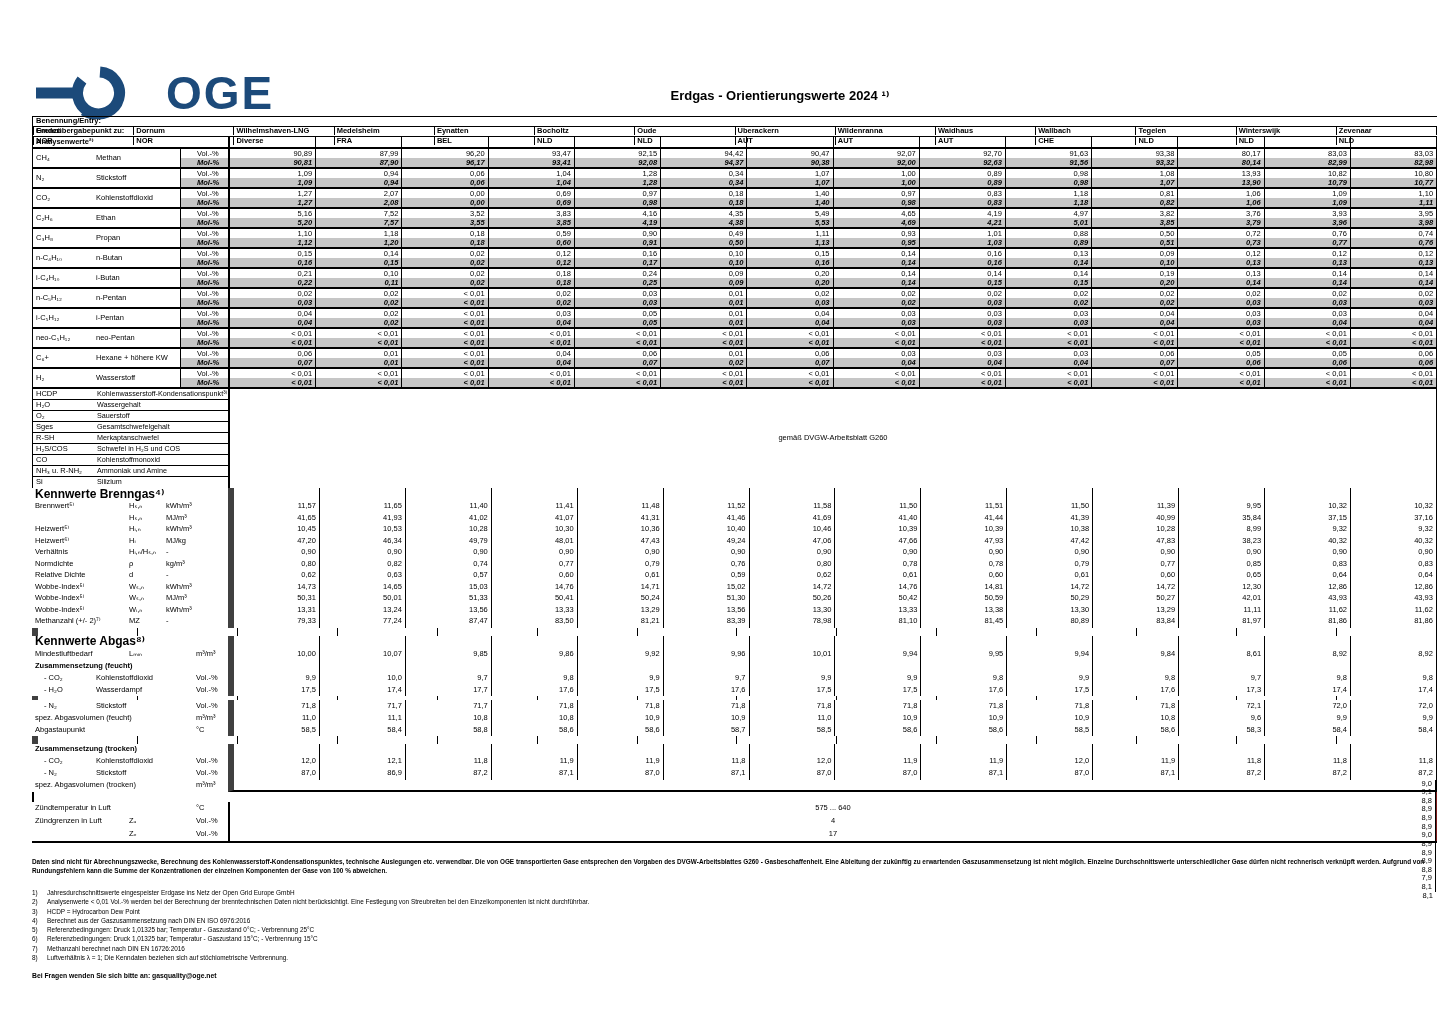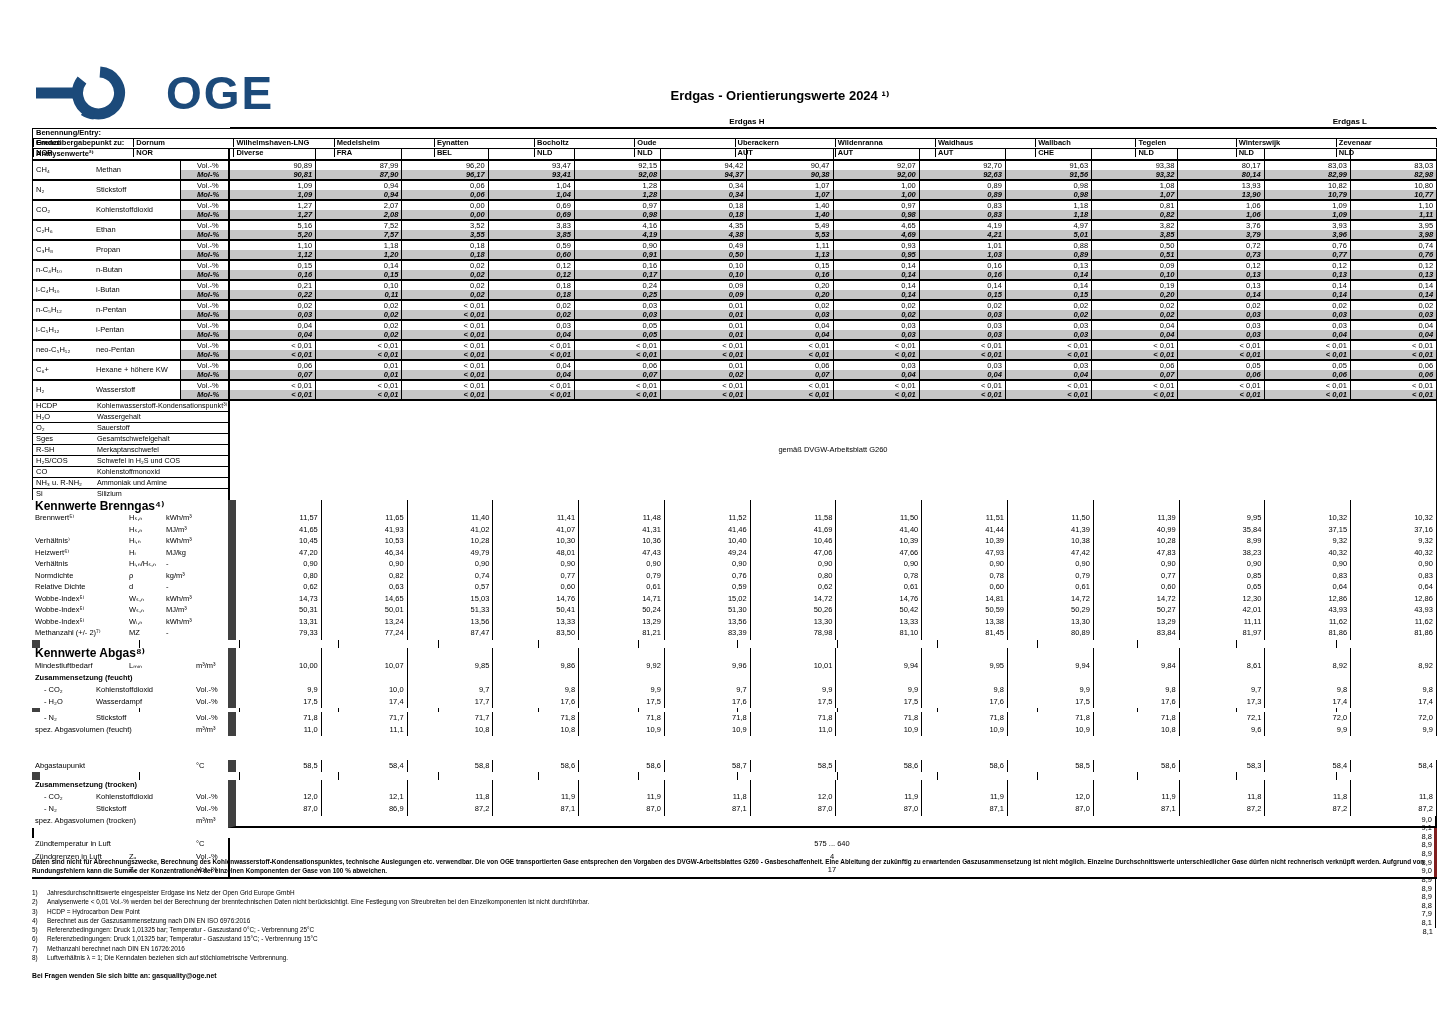--- a/index.html
+++ b/index.html
@@ -52,25 +52,25 @@
            display:flex; align-items:center; justify-content:center; }
 
   .frow { display:flex; height:11.5px; }
   .sechead { height:13px; }
   .sechead .flw { font-weight:bold; font-size:12px; }
   .flw { width:196px; flex:none; padding-left:3px; display:flex; align-items:center; white-space:nowrap; }
   .fl, .fs, .fu { display:flex; align-items:center; white-space:nowrap; flex:none; }
   .fl { padding-left:3px; }
   .fl.indent { padding-left:12px; }
   .fuA { padding-left:16px; }
-  .fvals { flex:1; display:flex; border-left:8px solid #404040; border-right:1px solid #000; }
+  .fvals { flex:1; display:flex; border-left:6px solid #404040; border-right:1px solid #000; }
   .fv { flex:1; border-right:1px solid #000; display:flex; align-items:center; justify-content:flex-end; padding-right:3px; white-space:nowrap; }
   .fv:last-child { border-right:none; }
   .endb .fvals { border-bottom:2px solid #000;flex-direction:column; }
-  .fspan { flex:1; border-left:2px solid #000; border-right:3px solid #7f1d1d;
+  .fspan { flex:1; border-left:2px solid #000; border-right:1px solid #7f1d1d;
            display:flex; align-items:center; justify-content:center; }
   .srow { height:13px; }
   .botrule { height:2px; background:#000; }
 
   .disclaimer { position:absolute; left:32px; top:858px; width:1405px; font-size:6.4px;
                 font-weight:bold; line-height:1.4; }
   .footnotes { position:absolute; left:32px; top:888px; font-size:6.4px; line-height:1.45; }
   .fnrow { display:flex; }
   .fnnum { width:15px; flex:none; }
   .contact { position:absolute; left:32px; top:972px; font-size:6.8px; font-weight:bold; }
@@ -85,27 +85,20 @@
       <path d="M 64 6 A 21 21 0 1 1 46 14" fill="none" stroke="currentColor" stroke-width="11"></path>
       <path d="M 48 44.5 A 21 21 0 0 0 58 48" fill="none" stroke="currentColor" stroke-width="11"></path>
       <rect x="0" y="21.5" width="44" height="11" fill="currentColor"></rect>
     </svg>
     <div class="wordmark">OGE</div>
   </div>
 
   <div class="title"><span>Erdgas - Orientierungswerte 2024</span> <span>¹⁾</span></div>
 
   <div class="tbl">
-    <div class="grow">
-      <div class="lblk"></div>
-      <div class="gcells">
-          <div class="gcell" style="flex: 12 1 0%;">Erdgas H</div>
-          <div class="gcell" style="flex: 2 1 0%;">Erdgas L</div>
-        </div>
-    </div>
     <div class="hrow">
       <div class="lblk">Benennung/Entry:</div>
       <div class="hcells">
           <div class="hcell">Emden</div>
           <div class="hcell">Dornum</div>
           <div class="hcell">Wilhelmshaven-LNG</div>
           <div class="hcell">Medelsheim</div>
           <div class="hcell">Eynatten</div>
           <div class="hcell">Bocholtz</div>
           <div class="hcell">Oude</div>
@@ -1049,21 +1042,21 @@
             <div class="fv">41,40</div>
             <div class="fv">41,44</div>
             <div class="fv">41,39</div>
             <div class="fv">40,99</div>
             <div class="fv">35,84</div>
             <div class="fv">37,15</div>
             <div class="fv">37,16</div>
           </div>
         </div>
         <div class="frow">
-          <div class="fl" style="width: 97px;">Verhältnis⁾</div>
+          <div class="fl" style="width: 97px;">Heizwert⁵⁾</div>
           <div class="fs" style="width: 37px;">Hᵢ,ₙ</div>
           <div class="fu" style="width: 62px;">kWh/m³</div>
           <div class="fvals">
             <div class="fv">10,45</div>
             <div class="fv">10,53</div>
             <div class="fv">10,28</div>
             <div class="fv">10,30</div>
             <div class="fv">10,36</div>
             <div class="fv">10,40</div>
             <div class="fv">10,46</div>
@@ -1417,21 +1410,21 @@
             <div class="fv">11,0</div>
             <div class="fv">10,9</div>
             <div class="fv">10,9</div>
             <div class="fv">10,9</div>
             <div class="fv">10,8</div>
             <div class="fv">9,6</div>
             <div class="fv">9,9</div>
             <div class="fv">9,9</div>
           </div>
         </div>
-        <div class="frow" style="height: 12px; margin-top: 24px;">
+        <div class="frow" style="height: 12px;">
           <div class="fl" style="width: 148px;">Abgastaupunkt</div>
           <div class="fu fuA" style="width: 48px;">°C</div>
           <div class="fvals">
             <div class="fv">58,5</div>
             <div class="fv">58,4</div>
             <div class="fv">58,8</div>
             <div class="fv">58,6</div>
             <div class="fv">58,6</div>
             <div class="fv">58,7</div>
             <div class="fv">58,5</div>

